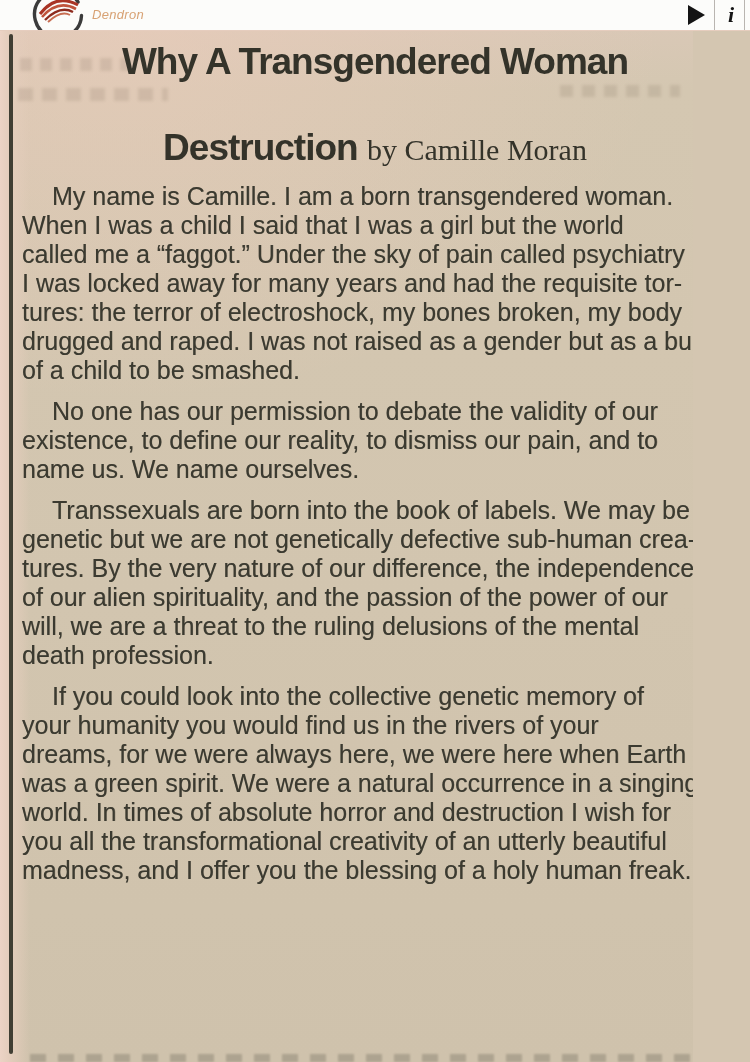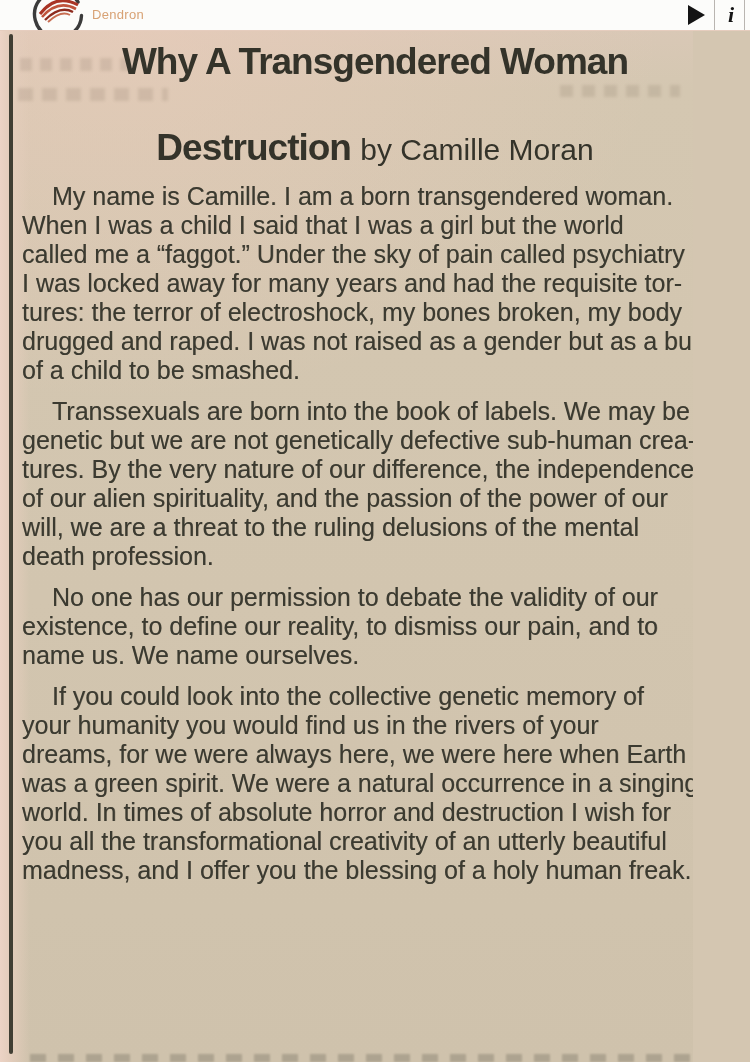--- a/index.html
+++ b/index.html
@@ -11,21 +11,21 @@
 
   
   .header{
     position:absolute;top:0;left:0;width:750px;height:30px;
     background:#fcfcfa;border-bottom:1px solid #e6cdbe;
     overflow:hidden;z-index:5;
   }
   .logo{position:absolute;left:27px;top:0;width:62px;height:30px;}
   .app-title{
     position:absolute;left:92px;top:7px;
-    font-size:13px;letter-spacing:.3px;color:#d8a274;
+    font-size:13px;letter-spacing:.3px;color:#d8a274;font-style:italic;
   }
   .play-btn{
     position:absolute;left:683px;top:4px;width:26px;height:22px;
     display:flex;align-items:center;justify-content:center;cursor:pointer;
   }
   .play-tri{
     width:0;height:0;
     border-left:17px solid #141414;
     border-top:10px solid transparent;
     border-bottom:10px solid transparent;
@@ -59,21 +59,21 @@
   .article{
     position:absolute;left:22px;top:0;width:706px;
     color:#3a392f;
   }
   .headline{
     margin:10px 0 0 0;text-align:center;
     font-family:"Liberation Sans",sans-serif;font-weight:bold;
     font-size:37px;line-height:43px;letter-spacing:-1px;color:#34332a;
   }
   .byline{
-    font-family:Liberation Sans, sans-serif;font-weight:normal;
+    font-family:Liberation Serif, serif;font-weight:normal;
     font-size:30px;letter-spacing:0;
   }
   .body-copy p{
     font-family:Liberation Sans, sans-serif;
     font-size:25px;line-height:29px;color:#3b3a30;
     white-space:pre-line;text-indent:30px;
     margin:0 0 12px 0;
     text-shadow:.3px .3px 0 rgba(59,58,48,.45);
   }
   .body-copy{margin-top:11px;}
@@ -131,29 +131,29 @@
     </h1>
 
     <div class="body-copy">
       <p>My name is Camille. I am a born transgendered woman.
 When I was a child I said that I was a girl but the world
 called me a “faggot.” Under the sky of pain called psychiatry
 I was locked away for many years and had the requisite tor-
 tures: the terror of electroshock, my bones broken, my body
 drugged and raped. I was not raised as a gender but as a bug
 of a child to be smashed.</p>
+      <p>No one has our permission to debate the validity of our
+existence, to define our reality, to dismiss our pain, and to
+name us. We name ourselves.</p>
       <p>Transsexuals are born into the book of labels. We may be
 genetic but we are not genetically defective sub-human crea-
 tures. By the very nature of our difference, the independence
 of our alien spirituality, and the passion of the power of our
 will, we are a threat to the ruling delusions of the mental
 death profession.</p>
-      <p>No one has our permission to debate the validity of our
-existence, to define our reality, to dismiss our pain, and to
-name us. We name ourselves.</p>
       <p>If you could look into the collective genetic memory of
 your humanity you would find us in the rivers of your
 dreams, for we were always here, we were here when Earth
 was a green spirit. We were a natural occurrence in a singing
 world. In times of absolute horror and destruction I wish for
 you all the transformational creativity of an utterly beautiful
 madness, and I offer you the blessing of a holy human freak.</p>
     </div>
   </div>
 

